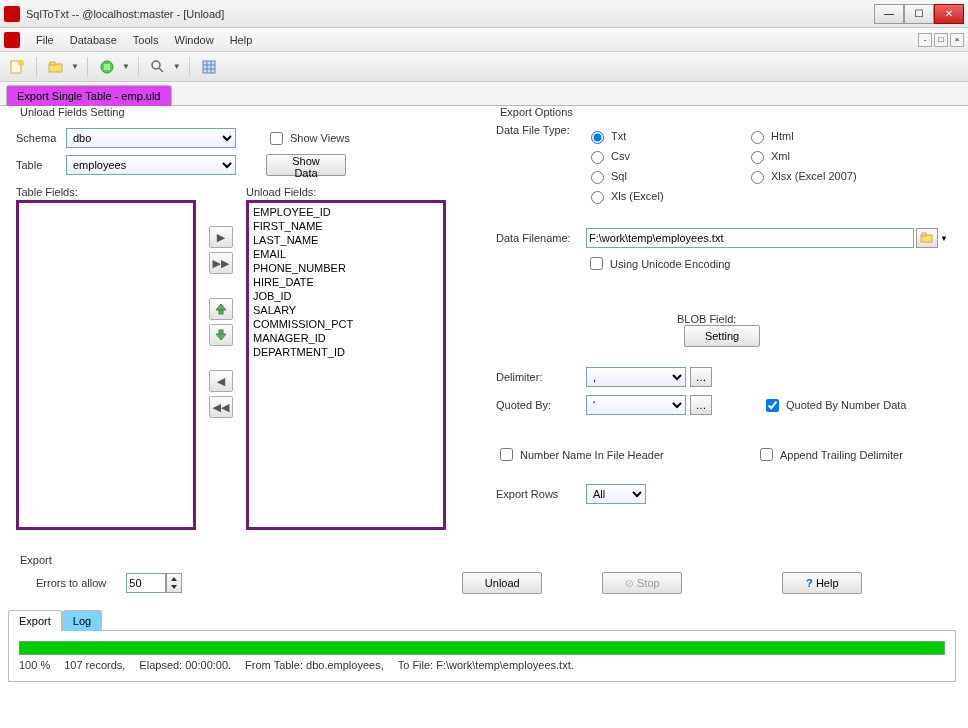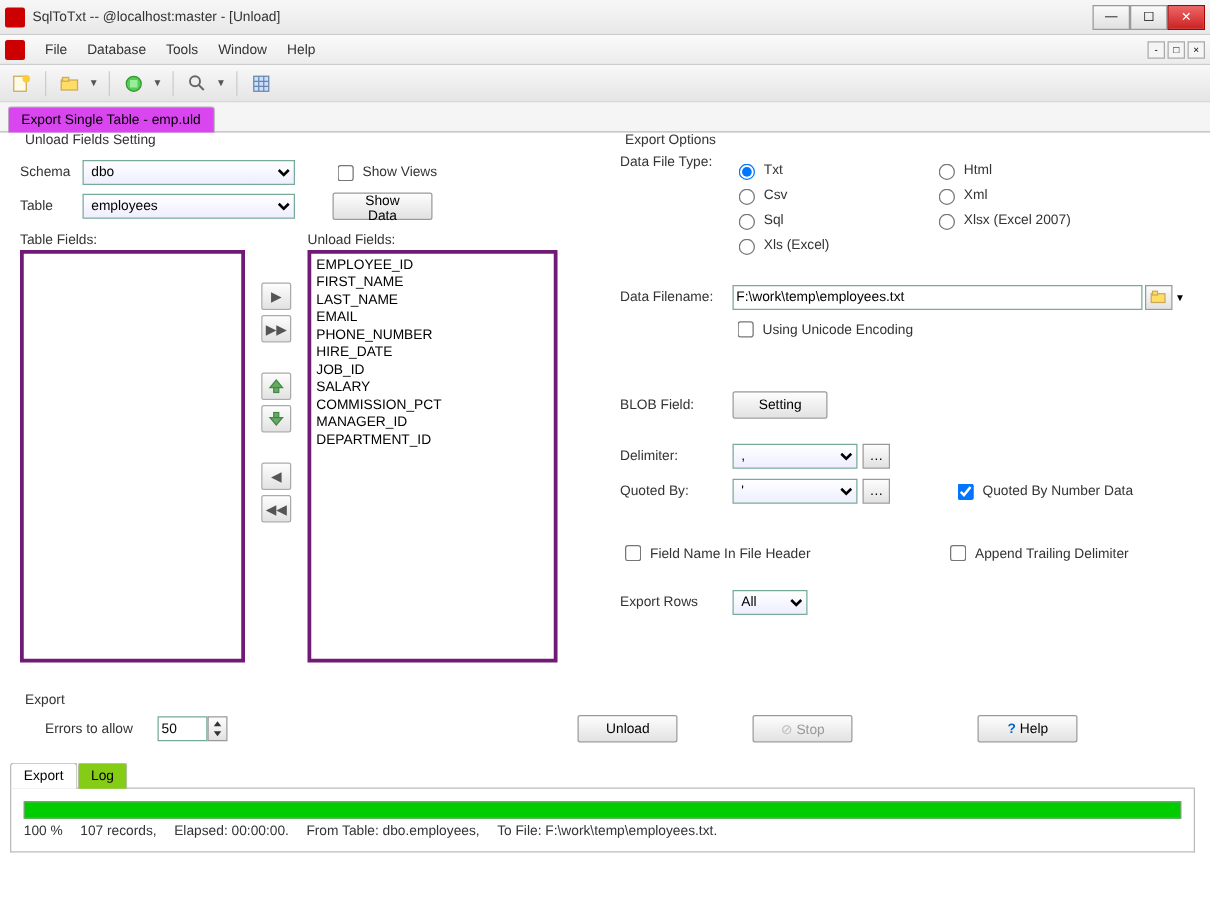--- a/index.html
+++ b/index.html
@@ -232,21 +232,21 @@
           </svg>
         </span>
       <span style="margin-left:2px; font-size:8px;">▼</span>
     </div>
 
     <div class="cb-row" style="margin-left:90px; margin-top:6px;">
       <input type="checkbox" style="">
       <label>Using Unicode Encoding</label>
     </div>
 
-    <div style="display:flex; align-items:center; margin-top:40px;">
+    <div style="display:flex; align-items:center; margin-top:40px;flex-direction:column;">
       <label style="width:90px;">BLOB Field:</label>
       <button class="btn">Setting</button>
     </div>
 
     <div style="display:flex; align-items:center; margin-top:20px;">
       <label style="width:90px;">Delimiter:</label>
       <select style="width:100px;"><option>,</option></select>
       <span class="smallbtn" style="margin-left:4px;">…</span>
     </div>
 
@@ -256,21 +256,21 @@
       <span class="smallbtn" style="margin-left:4px;">…</span>
       <div class="cb-row" style="margin-left:50px;">
         <input type="checkbox" checked="" style="">
         <label>Quoted By Number Data</label>
       </div>
     </div>
 
     <div style="display:flex; margin-top:30px;">
       <div class="cb-row" style="width:260px;">
         <input type="checkbox" style="">
-        <label>Field Name In File Header</label>
+        <label>Number Name In File Header</label>
       </div>
       <div class="cb-row">
         <input type="checkbox" style="">
         <label>Append Trailing Delimiter</label>
       </div>
     </div>
 
     <div style="display:flex; align-items:center; margin-top:20px;">
       <label style="width:90px;">Export Rows</label>
       <select style="width:60px;"><option>All</option></select>
@@ -296,21 +296,21 @@
       </button>
       <button class="btn" style="margin-left:100px; width:80px;">
         <span style="color:#06c; font-weight:bold;">? </span><span>Help</span>
       </button>
     </div>
   </fieldset>
 
   <div class="bottom-tabs">
     <div style="display:flex; border-bottom:1px solid #bbb;">
       <div class="tab" style="background:#fff;">Export</div>
-      <div class="tab" style="background:#84cc16;">Log</div>
+      <div class="tab" style="background:#7dd3fc;">Log</div>
     </div>
     <div style="border:1px solid #bbb; border-top:none; padding:10px;">
       <div class="progress"></div>
       <div class="status">
         <span>100 %</span>
         <span>107 records,</span>
         <span>Elapsed: 00:00:00.</span>
         <span>From Table: dbo.employees,</span>
         <span>To File: F:\work\temp\employees.txt.</span>
       </div>

